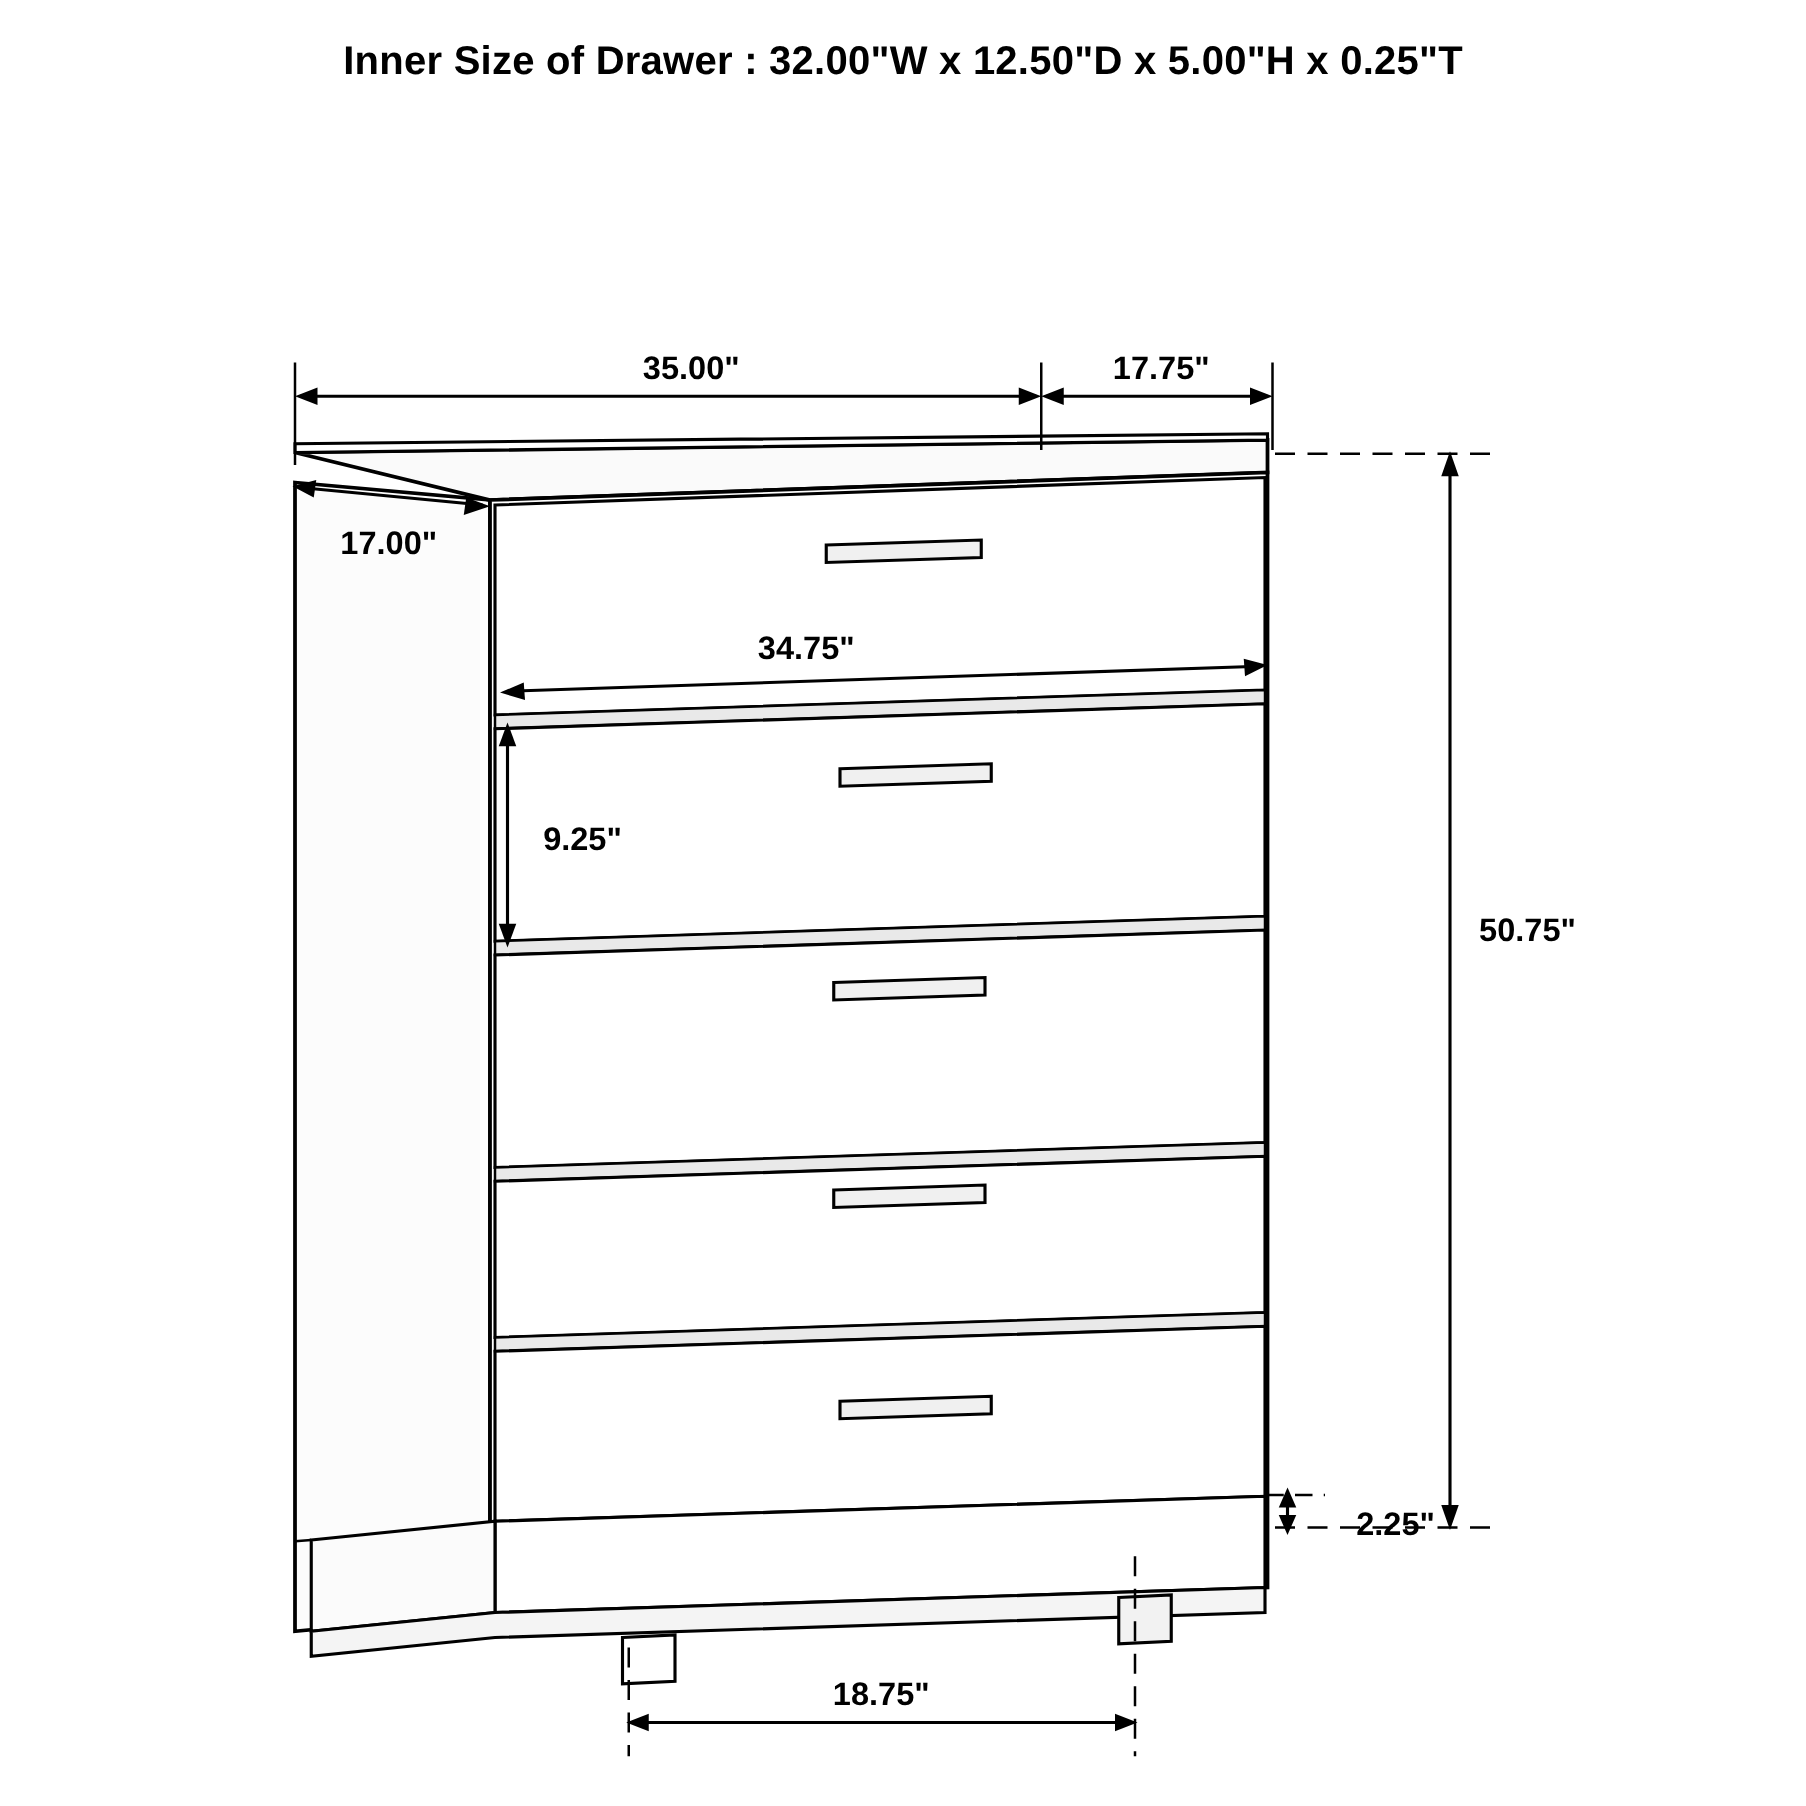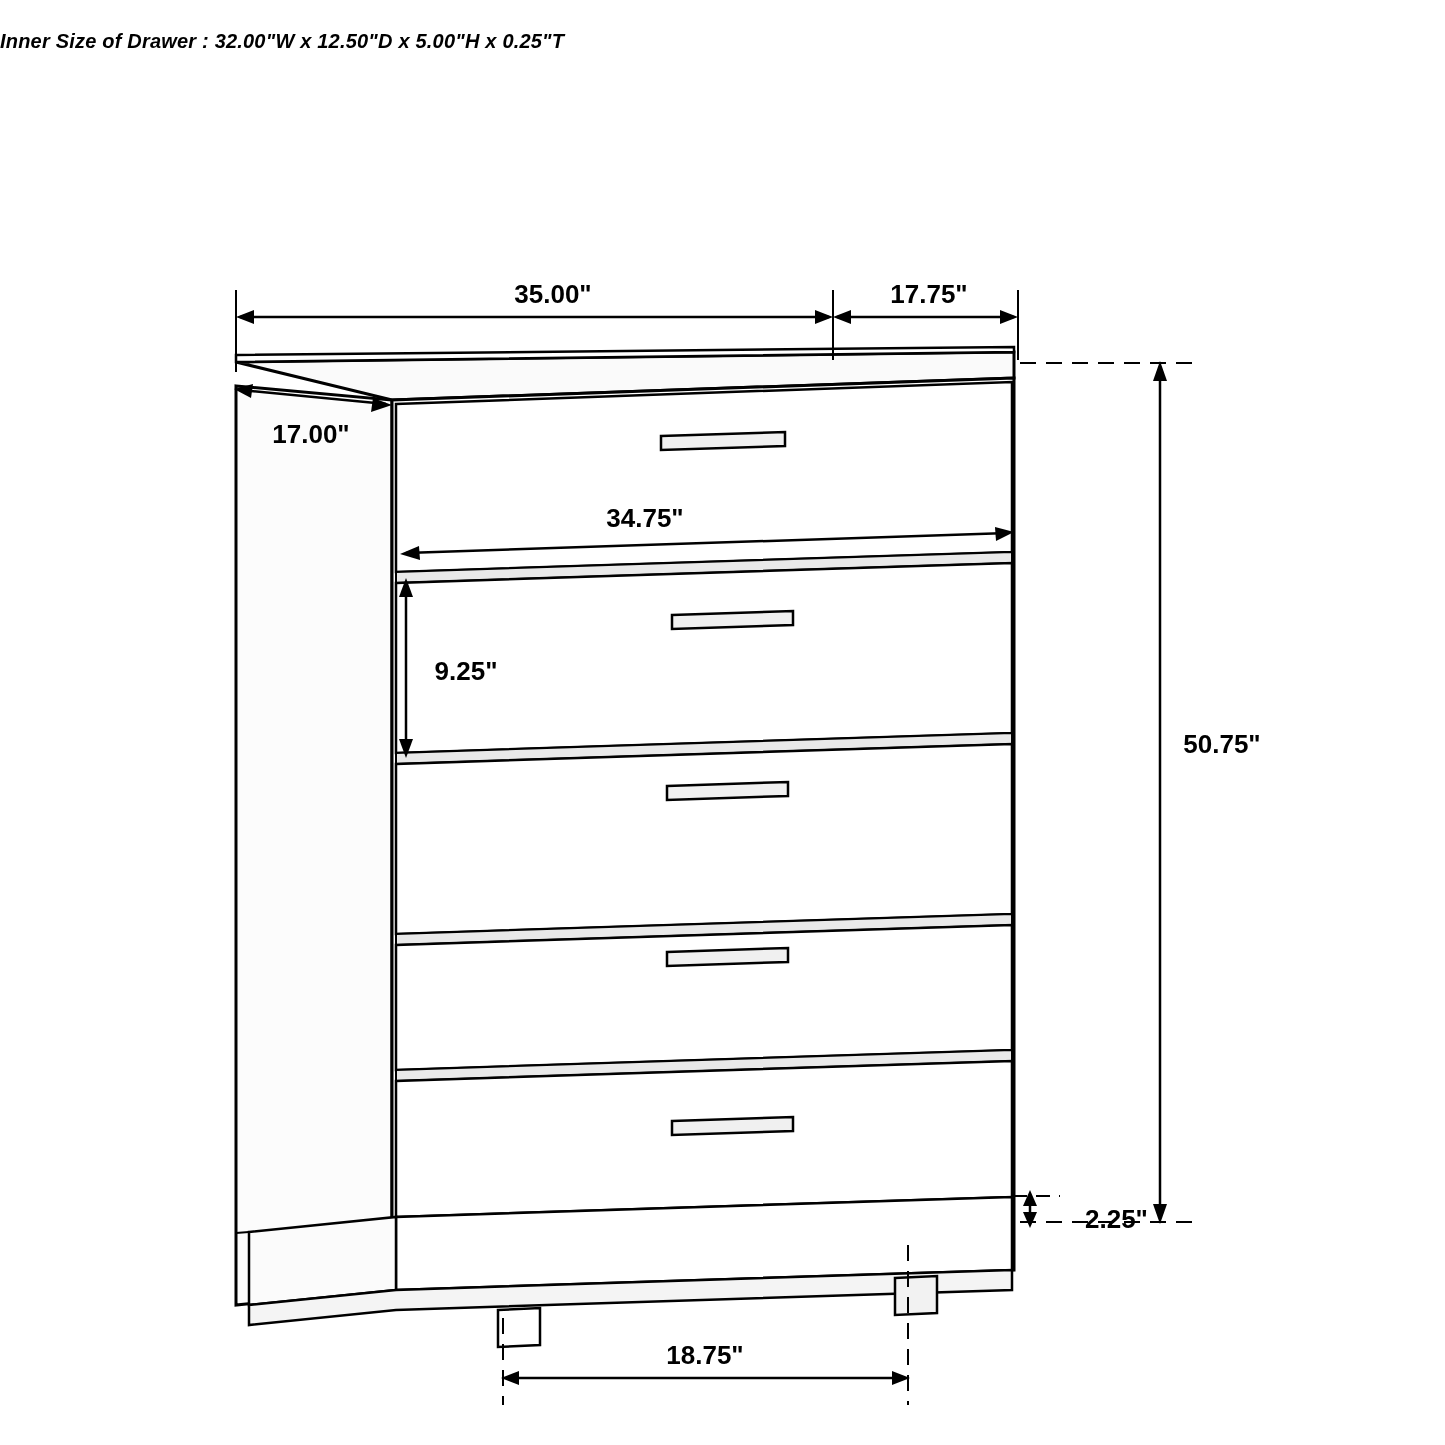--- a/index.html
+++ b/index.html
@@ -13,26 +13,25 @@
     height: 1445px;
     background: #ffffff;
     font-family: "Liberation Sans", sans-serif;
     overflow: hidden;
   }
   #title {
     position: absolute;
     top: 30px;
     left: 0;
     width: 1445px;
-    text-align: left;
-    font-size: 20px;
+    text-align: center;
+    font-size: 32px;
     font-weight: bold;
     color: #000000;
     letter-spacing: 0.2px;
-    font-style: italic;
   }
   svg.diagram {
     position: absolute;
     top: 0;
     left: 0;
     width: 1445px;
     height: 1445px;
   }
   .dimtext {
     font-family: "Liberation Sans", sans-serif;

